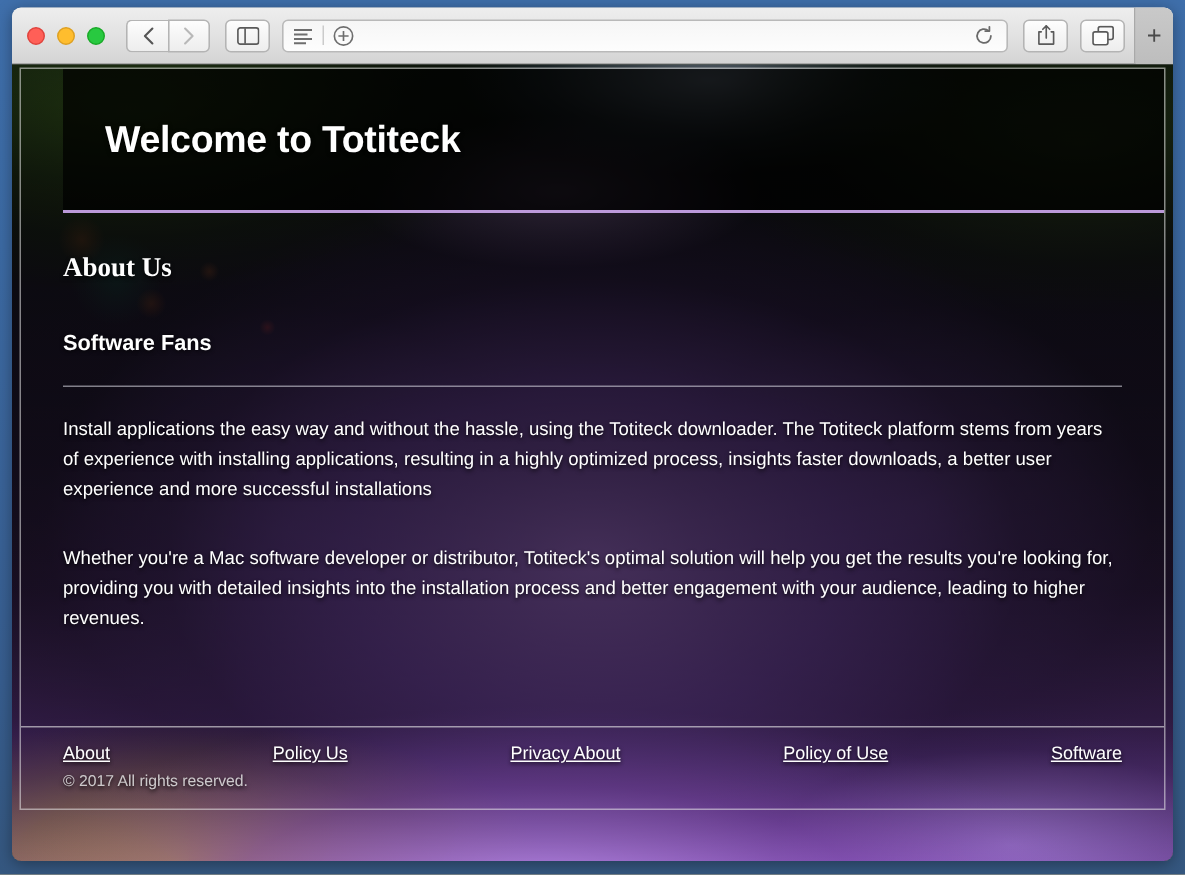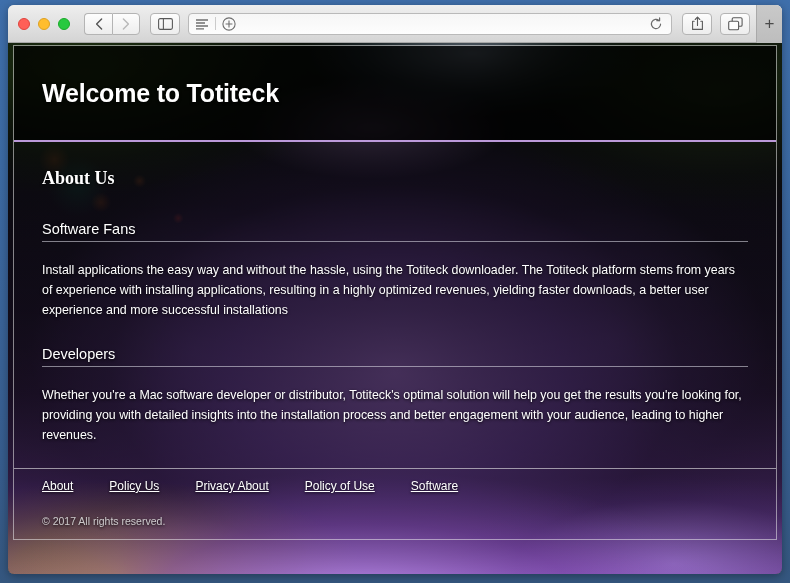--- a/index.html
+++ b/index.html
@@ -180,20 +180,21 @@
   
   #hero {
     position: relative;
     height: 96px;
     background: rgba(0,0,0,0.72);
     display: flex;
     align-items: center;
     padding-left: 28px;
     border-bottom: 2px solid rgba(220,180,255,0.85);
     flex: none;
+    margin-left: 28px;
   }
   #site-title {
     font-size: 25px;
     font-weight: bold;
     letter-spacing: -0.2px;
     text-shadow: 0 1px 3px rgba(0,0,0,0.8);
   }
 
   
   #main {
@@ -205,22 +206,22 @@
   #section-title {
     font-size: 18px;
     font-weight: bold;
     margin-bottom: 32px;
     text-shadow: 0 1px 3px rgba(0,0,0,0.85);
     font-family: Liberation Serif, serif;
   }
 
   .subhead {
     font-size: 14.5px;
-    font-weight: normal;
-    padding-bottom: 4px;
+    font-weight: bold;
+    padding-bottom: 20px;
     border-bottom: 1px solid rgba(225,225,235,0.55);
     margin-bottom: 18px;
     text-shadow: 0 1px 3px rgba(0,0,0,0.85);
   }
   .block { margin-bottom: 26px; }
 
   .body-text {
     font-size: 12.4px;
     line-height: 1.62;
     text-shadow: 0 1px 3px rgba(0,0,0,0.9);
@@ -228,22 +229,23 @@
   .body-text + .body-text { margin-top: 14px; }
 
   
   #footer {
     flex: none;
     border-top: 1px solid rgba(235,235,235,0.6);
     padding: 10px 28px 12px 28px;
   }
   #footer-links {
     display: flex;
-    gap: 36px;
-    margin-bottom: 22px;
+    gap: 26px;
+    margin-bottom: 6px;
+    justify-content: space-between;
   }
   #footer-links a {
     color: #ffffff;
     font-size: 12px;
     text-decoration: underline;
     text-shadow: 0 1px 3px rgba(0,0,0,0.9);
     cursor: pointer;
   }
   #copyright {
     font-size: 10.5px;
@@ -339,25 +341,24 @@
 
         <div id="hero">
           <div id="site-title">Welcome to Totiteck</div>
         </div>
 
         <div id="main">
           <div id="section-title">About Us</div>
 
           <div class="block">
             <div class="subhead">Software Fans</div>
-            <p class="body-text">Install applications the easy way and without the hassle, using the Totiteck downloader. The Totiteck platform stems from years of experience with installing applications, resulting in a highly optimized revenues, yielding faster downloads, a better user experience and more successful installations</p>
+            <p class="body-text">Install applications the easy way and without the hassle, using the Totiteck downloader. The Totiteck platform stems from years of experience with installing applications, resulting in a highly optimized process, insights faster downloads, a better user experience and more successful installations</p>
           </div>
 
           <div class="block">
-            <div class="subhead">Developers</div>
             <p class="body-text">Whether you're a Mac software developer or distributor, Totiteck's optimal solution will help you get the results you're looking for, providing you with detailed insights into the installation process and better engagement with your audience, leading to higher revenues.</p>
           </div>
         </div>
 
         <div id="footer">
           <div id="footer-links">
             <a>About</a>
             <a>Policy Us</a>
             <a>Privacy About</a>
             <a>Policy of Use</a>

